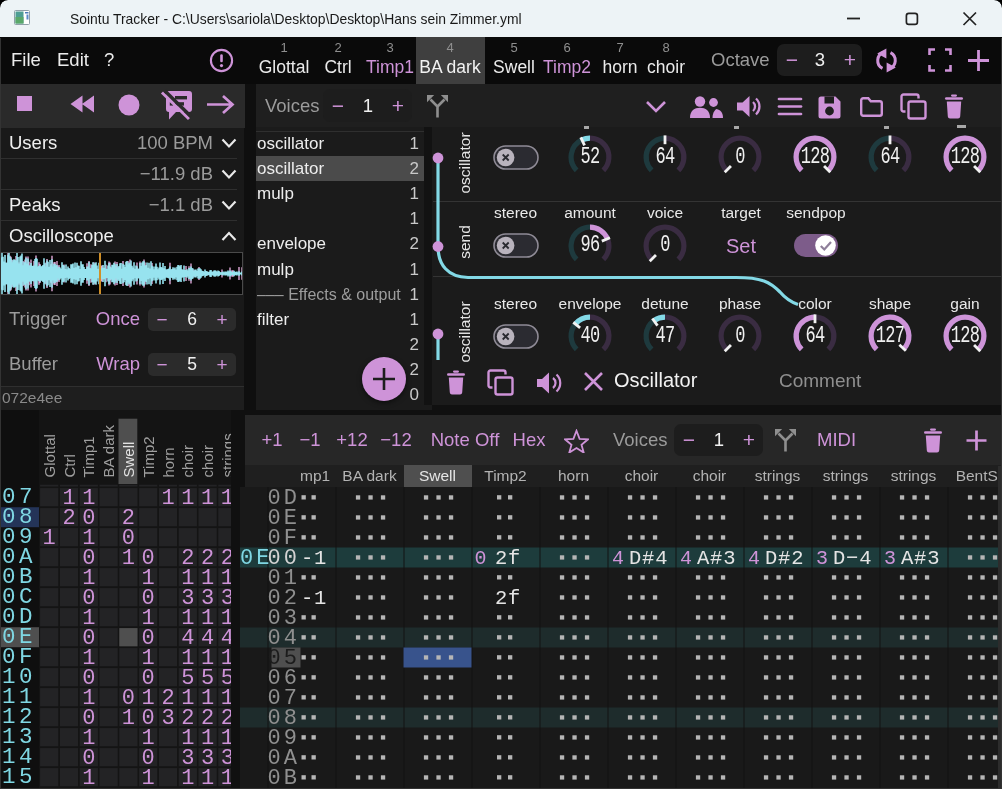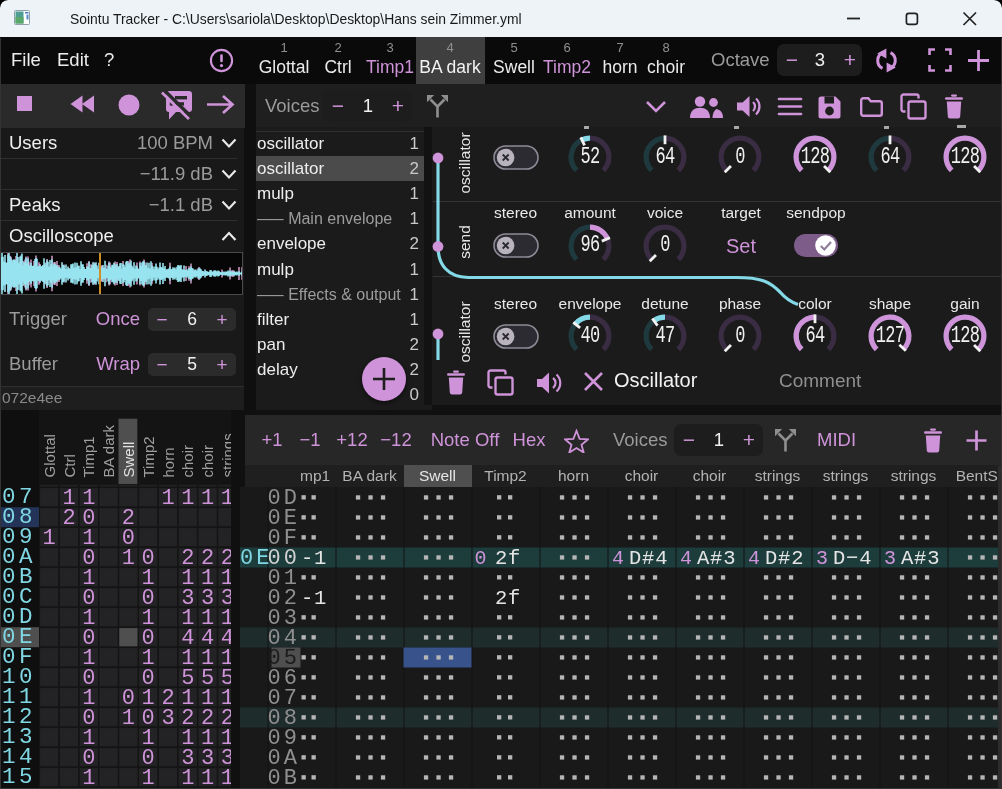--- a/index.html
+++ b/index.html
@@ -198,33 +198,30 @@
 <div class="a" style="left:244px;top:128px;width:12px;height:282px;background:#0f0f0f;"></div>
 <div class="a" style="left:256px;top:127px;width:176px;height:283px;background:#1b1b1b;"></div>
 <div class="a" style="left:256px;top:130.5px;width:176px;height:1px;background:#2f2f2f;"></div>
 <div class="a" style="left:257px;top:131.0px;width:155px;height:25.1px;font-family:&quot;Liberation Sans&quot;,sans-serif;font-size:17px;color:#ededed;text-align:left;line-height:25.1px;font-weight:400;white-space:nowrap;">oscillator</div>
 <div class="a" style="left:380px;top:131.0px;width:39px;height:25.1px;font-family:&quot;Liberation Sans&quot;,sans-serif;font-size:17px;color:#c9c9c9;text-align:right;line-height:25.1px;font-weight:400;white-space:nowrap;">1</div>
 <div class="a" style="left:256px;top:156.1px;width:176px;height:25.1px;background:#4b4b4b;"></div>
 <div class="a" style="left:257px;top:156.1px;width:155px;height:25.1px;font-family:&quot;Liberation Sans&quot;,sans-serif;font-size:17px;color:#ededed;text-align:left;line-height:25.1px;font-weight:400;white-space:nowrap;">oscillator</div>
 <div class="a" style="left:380px;top:156.1px;width:39px;height:25.1px;font-family:&quot;Liberation Sans&quot;,sans-serif;font-size:17px;color:#c9c9c9;text-align:right;line-height:25.1px;font-weight:400;white-space:nowrap;">2</div>
 <div class="a" style="left:257px;top:181.2px;width:155px;height:25.1px;font-family:&quot;Liberation Sans&quot;,sans-serif;font-size:17px;color:#ededed;text-align:left;line-height:25.1px;font-weight:400;white-space:nowrap;">mulp</div>
 <div class="a" style="left:380px;top:181.2px;width:39px;height:25.1px;font-family:&quot;Liberation Sans&quot;,sans-serif;font-size:17px;color:#c9c9c9;text-align:right;line-height:25.1px;font-weight:400;white-space:nowrap;">1</div>
-<div class="a" style="left:257px;top:206.29999999999998px;width:155px;height:25.1px;font-family:&quot;Liberation Sans&quot;,sans-serif;font-size:16px;color:#9d9d9d;text-align:left;line-height:25.1px;font-weight:400;white-space:nowrap;">––– Main envelope</div>
 <div class="a" style="left:380px;top:206.29999999999998px;width:39px;height:25.1px;font-family:&quot;Liberation Sans&quot;,sans-serif;font-size:17px;color:#c9c9c9;text-align:right;line-height:25.1px;font-weight:400;white-space:nowrap;">1</div>
 <div class="a" style="left:257px;top:231.39999999999998px;width:155px;height:25.1px;font-family:&quot;Liberation Sans&quot;,sans-serif;font-size:17px;color:#ededed;text-align:left;line-height:25.1px;font-weight:400;white-space:nowrap;">envelope</div>
 <div class="a" style="left:380px;top:231.39999999999998px;width:39px;height:25.1px;font-family:&quot;Liberation Sans&quot;,sans-serif;font-size:17px;color:#c9c9c9;text-align:right;line-height:25.1px;font-weight:400;white-space:nowrap;">2</div>
 <div class="a" style="left:257px;top:256.5px;width:155px;height:25.1px;font-family:&quot;Liberation Sans&quot;,sans-serif;font-size:17px;color:#ededed;text-align:left;line-height:25.1px;font-weight:400;white-space:nowrap;">mulp</div>
 <div class="a" style="left:380px;top:256.5px;width:39px;height:25.1px;font-family:&quot;Liberation Sans&quot;,sans-serif;font-size:17px;color:#c9c9c9;text-align:right;line-height:25.1px;font-weight:400;white-space:nowrap;">1</div>
 <div class="a" style="left:257px;top:281.6px;width:155px;height:25.1px;font-family:&quot;Liberation Sans&quot;,sans-serif;font-size:16px;color:#9d9d9d;text-align:left;line-height:25.1px;font-weight:400;white-space:nowrap;">––– Effects &amp; output</div>
 <div class="a" style="left:380px;top:281.6px;width:39px;height:25.1px;font-family:&quot;Liberation Sans&quot;,sans-serif;font-size:17px;color:#c9c9c9;text-align:right;line-height:25.1px;font-weight:400;white-space:nowrap;">1</div>
 <div class="a" style="left:257px;top:306.70000000000005px;width:155px;height:25.1px;font-family:&quot;Liberation Sans&quot;,sans-serif;font-size:17px;color:#ededed;text-align:left;line-height:25.1px;font-weight:400;white-space:nowrap;">filter</div>
 <div class="a" style="left:380px;top:306.70000000000005px;width:39px;height:25.1px;font-family:&quot;Liberation Sans&quot;,sans-serif;font-size:17px;color:#c9c9c9;text-align:right;line-height:25.1px;font-weight:400;white-space:nowrap;">1</div>
-<div class="a" style="left:257px;top:331.80000000000007px;width:155px;height:25.1px;font-family:&quot;Liberation Sans&quot;,sans-serif;font-size:17px;color:#ededed;text-align:left;line-height:25.1px;font-weight:400;white-space:nowrap;">pan</div>
 <div class="a" style="left:380px;top:331.80000000000007px;width:39px;height:25.1px;font-family:&quot;Liberation Sans&quot;,sans-serif;font-size:17px;color:#c9c9c9;text-align:right;line-height:25.1px;font-weight:400;white-space:nowrap;">2</div>
-<div class="a" style="left:257px;top:356.9000000000001px;width:155px;height:25.1px;font-family:&quot;Liberation Sans&quot;,sans-serif;font-size:17px;color:#ededed;text-align:left;line-height:25.1px;font-weight:400;white-space:nowrap;">delay</div>
 <div class="a" style="left:380px;top:356.9000000000001px;width:39px;height:25.1px;font-family:&quot;Liberation Sans&quot;,sans-serif;font-size:17px;color:#c9c9c9;text-align:right;line-height:25.1px;font-weight:400;white-space:nowrap;">2</div>
 <div class="a" style="left:380px;top:382.0000000000001px;width:39px;height:25.1px;font-family:&quot;Liberation Sans&quot;,sans-serif;font-size:17px;color:#c9c9c9;text-align:right;line-height:25.1px;font-weight:400;white-space:nowrap;">0</div>
 <div class="a" style="left:361.5px;top:357px;width:44px;height:44px;background:#ce93d8;border-radius:50%;box-shadow:0 2px 5px rgba(0,0,0,0.5);"></div>
 <svg class="a" style="left:361.5px;top:357px;" width="44" height="44" viewBox="0 0 44 44">
       <path d="M22 11 L22 33 M11 22 L33 22" stroke="#1e1e1e" stroke-width="2.6"></path>
     </svg>
 <div class="a" style="left:432px;top:127px;width:570px;height:278px;background:#1b1b1b;"></div>
 <div class="a" style="left:424px;top:127px;width:8px;height:278px;background:#121212;"></div>
 <div class="a" style="left:433px;top:201px;width:569px;height:1px;background:#343434;"></div>
 <div class="a" style="left:433px;top:275.5px;width:569px;height:1px;background:#343434;"></div>

